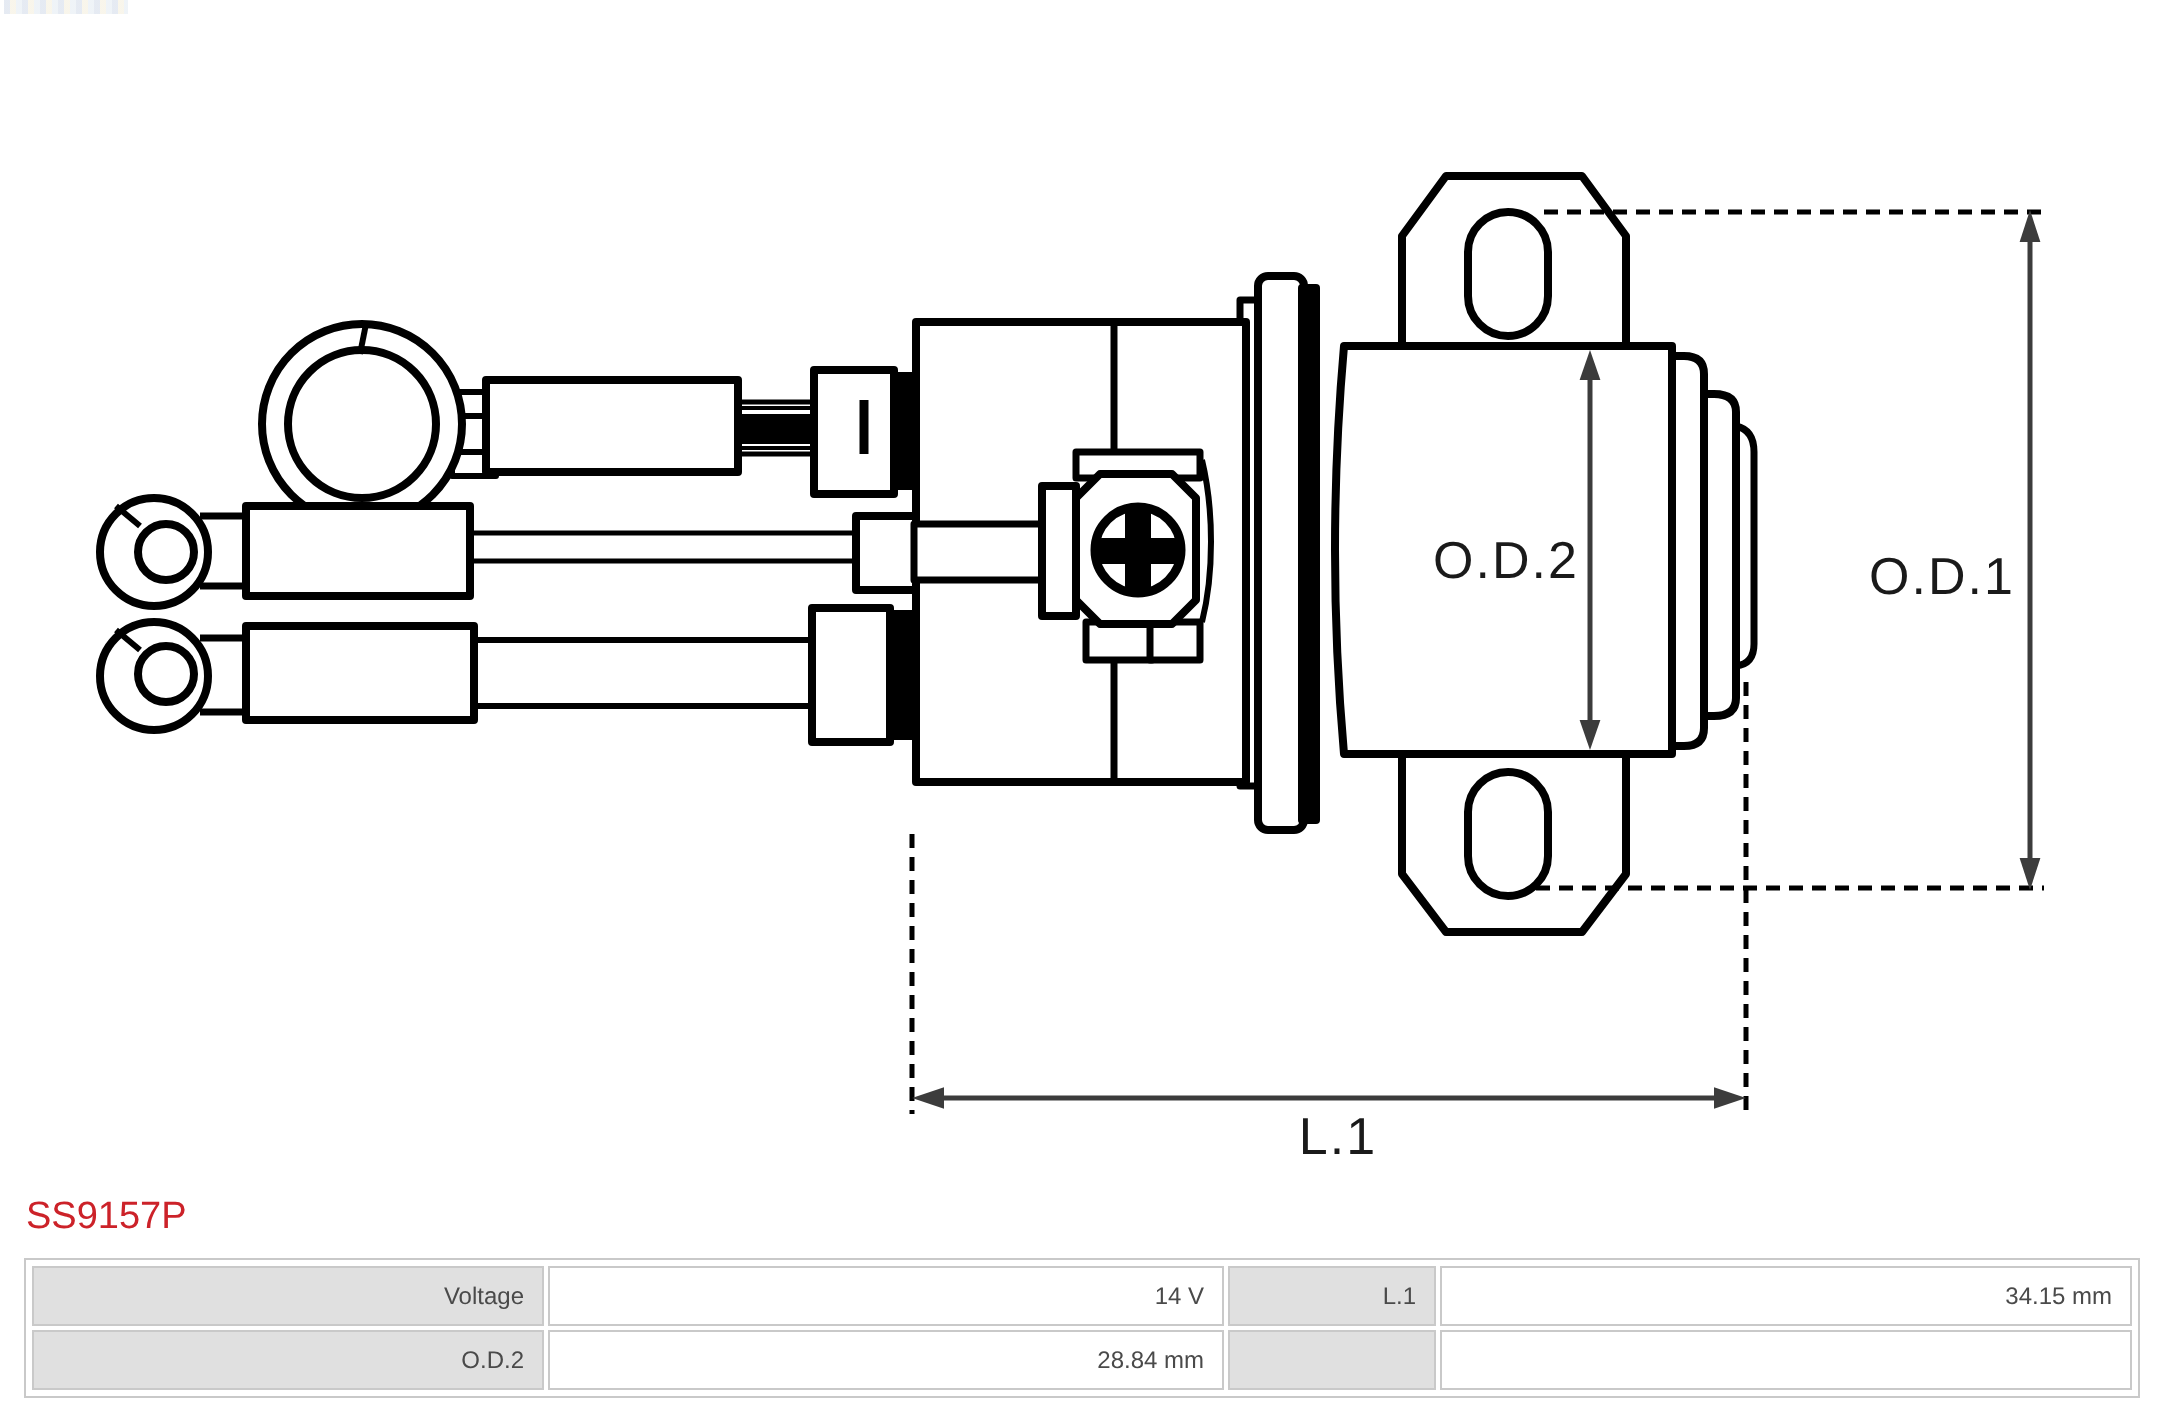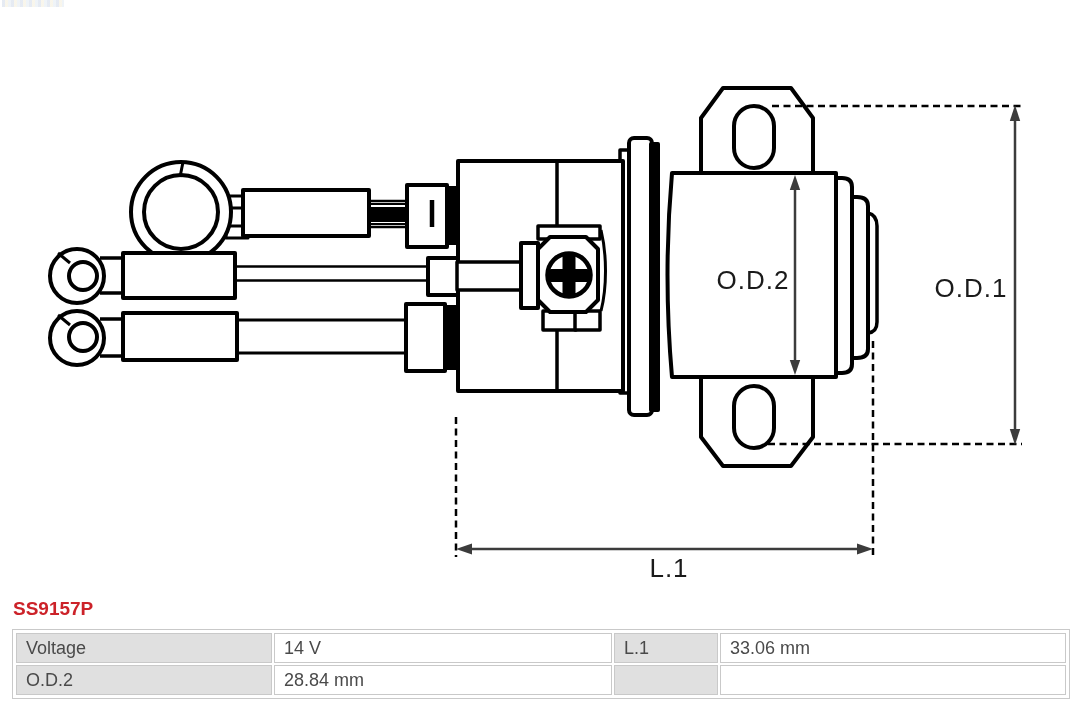--- a/index.html
+++ b/index.html
@@ -9,27 +9,27 @@
     background:repeating-linear-gradient(90deg,#ccd6e6 0 3px,#f2ecd8 3px 6px,#dfe8f0 6px 9px);}
   #diagram{position:absolute;left:0;top:0;width:1080px;height:600px;}
   #diagram .k{stroke:var(--line);fill:none;stroke-linecap:butt;stroke-linejoin:round;}
   #diagram .kf{stroke:var(--line);fill:#fff;stroke-linejoin:round;}
   #diagram .kb{fill:var(--line);stroke:none;}
   #diagram .dim{stroke:var(--dimension);fill:none;}
   #diagram .dimf{fill:var(--dimension);stroke:none;}
   #diagram .dash{stroke:var(--line);fill:none;stroke-dasharray:7 4.5;}
   #diagram text.dlabel{fill:var(--label-text);font-family:"Liberation Sans",sans-serif;
     font-size:26px;letter-spacing:1px;}
-  .part-number{position:absolute;left:13px;top:598px;font-size:19px;font-weight:bold;
+  .part-number{position:absolute;left:13px;top:598px;font-size:19px;font-weight:normal;
     color:var(--part-number);}
   .spec-table{position:absolute;left:12px;top:629px;width:1054px;background:#fff;
     border:1px solid var(--table-border);padding:1px;}
   .spec-table table{border-collapse:separate;border-spacing:2px;width:100%;table-layout:fixed;}
-  .spec-table td{border:1px solid var(--table-border);height:28px;font-size:18px;
-    color:var(--table-text);padding:0 9px;overflow:hidden;white-space:nowrap;
+  .spec-table td{border:1px solid var(--table-border);height:28px;font-size:12px;
+    color:var(--table-text);text-align:right;padding:0 9px;overflow:hidden;white-space:nowrap;
     background:#fff;}
   .spec-table td.lab{background:var(--table-label-bg);}
 </style>
 </head>
 <body>
 
 <div id="screen">
 
   <div class="watermark"></div>
 
@@ -166,21 +166,21 @@
         <col style="width:256px">
           <col style="width:338px">
           <col style="width:104px">
           <col>
       </colgroup>
       <tbody>
           <tr>
         <td class="lab">Voltage</td>
         <td>14 V</td>
         <td class="lab">L.1</td>
-        <td>33.06 mm</td>
+        <td>34.15 mm</td>
       </tr>
       <tr>
         <td class="lab">O.D.2</td>
         <td>28.84 mm</td>
         <td class="lab"></td>
         <td></td>
       </tr>
     </tbody>
       </table>
   </div>

